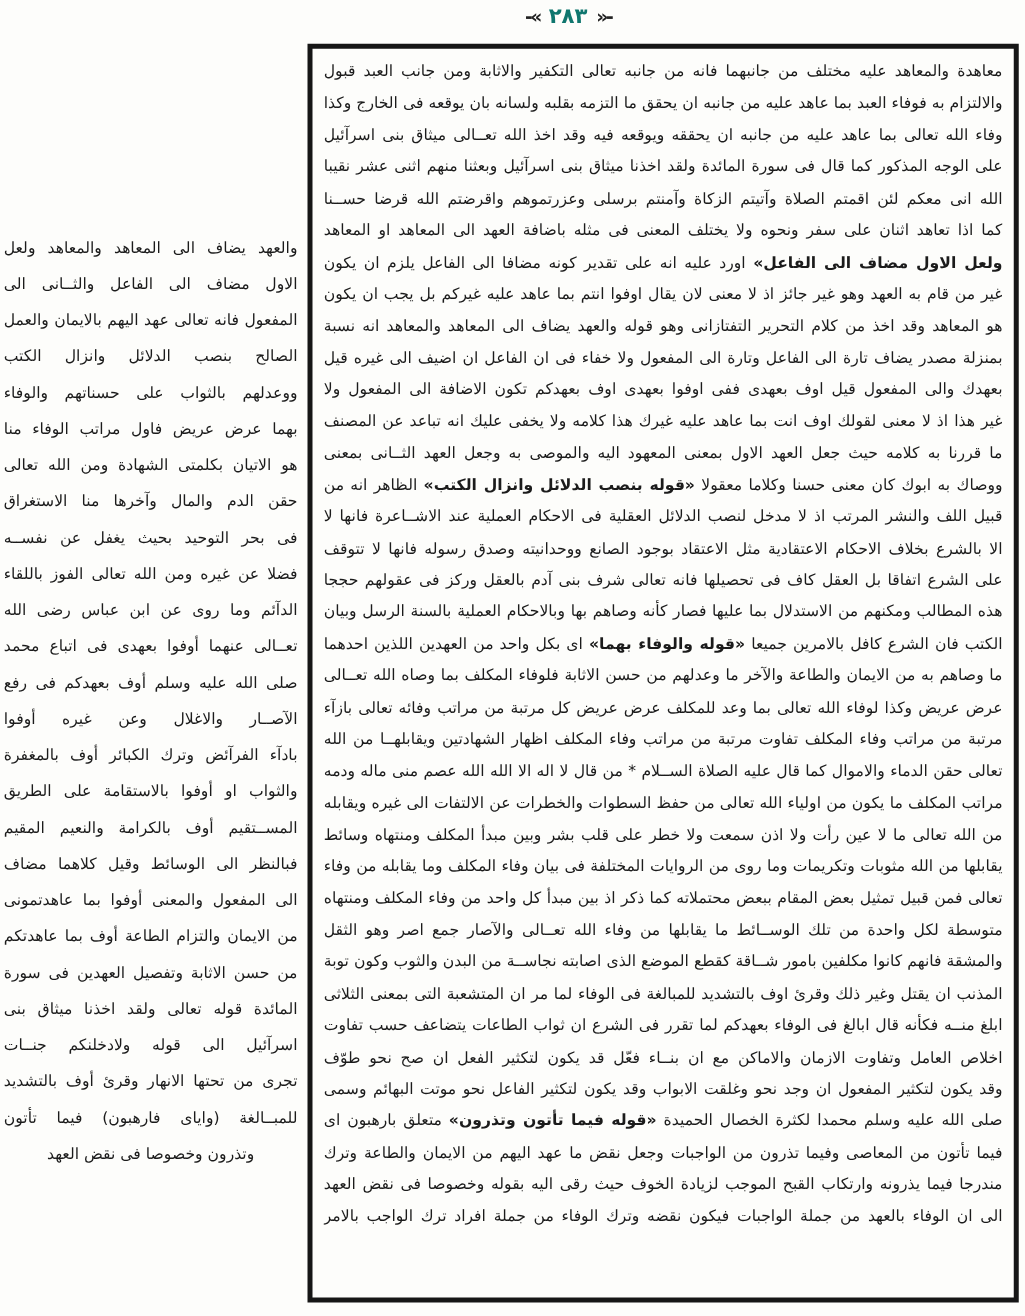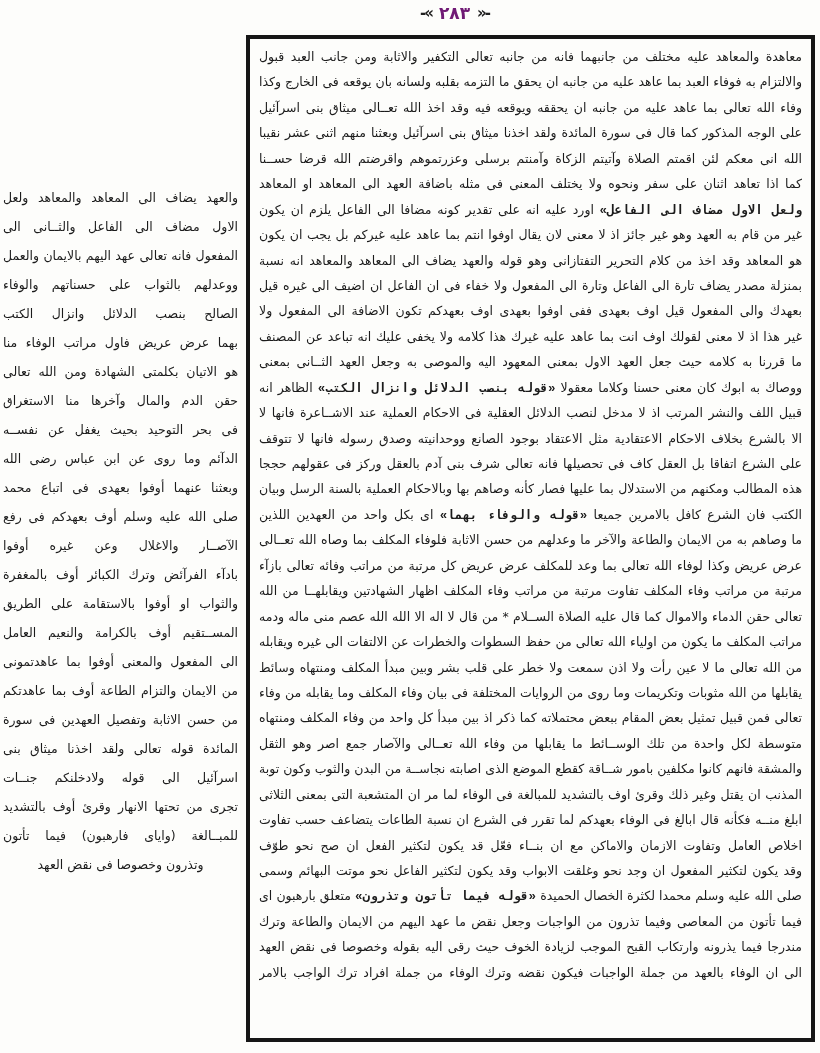--- a/index.html
+++ b/index.html
@@ -11,21 +11,21 @@
     color:#1b1b1b;
     overflow:hidden;
   }
   
   .pagenum-row {
     position:absolute; top:3px; left:372px; width:165px;
     display:flex; justify-content:center; align-items:center; gap:7px;
     font-weight:bold;
   }
   .orn { font-size:15px; letter-spacing:-2px; color:#222; }
-  .num { font-size:17px; color:#701a75; }
+  .num { font-size:17px; color:#0f766e; }
   
   .text-frame {
     position:absolute; top:35px; left:246px;
     width:569px; height:1007px;
     border:4px solid #161616;
     box-sizing:border-box;
     padding:5px 9px 0 9px;
     direction:rtl;
     background:#fdfdfb;
   }
@@ -40,50 +40,52 @@
     position:absolute; top:183px; left:3px; width:235px;
     direction:rtl;
   }
   .margin-note .tline {
     font-size:12.5px;
     line-height:29px; height:29px;
     overflow:hidden;
     text-align:justify; text-align-last:justify;
   }
   .margin-note .tline:last-child { text-align-last:center; }
-  .qmark { font-weight:bold;font-family:Liberation Mono, monospace; }
+  .qmark { font-weight:bold; }
 </style>
 </head>
 <body>
 
 <div class="page">
 
   <header class="pagenum-row">
     <span class="orn">-«</span>
     <span class="num">٢٨٣</span>
     <span class="orn">»-</span>
   </header>
 
   <aside class="margin-note">
       <div class="tline">والعهد يضاف الى المعاهد والمعاهد ولعل</div>
       <div class="tline">الاول مضاف الى الفاعل والثــانى الى</div>
       <div class="tline">المفعول فانه تعالى عهد اليهم بالايمان والعمل</div>
+      <div class="tline">الصالح بنصب الدلائل وانزال الكتب</div>
       <div class="tline">ووعدلهم بالثواب على حسناتهم والوفاء</div>
-      <div class="tline">الصالح بنصب الدلائل وانزال الكتب</div>
       <div class="tline">بهما عرض عريض فاول مراتب الوفاء منا</div>
       <div class="tline">هو الاتيان بكلمتى الشهادة ومن الله تعالى</div>
       <div class="tline">حقن الدم والمال وآخرها منا الاستغراق</div>
       <div class="tline">فى بحر التوحيد بحيث يغفل عن نفســه</div>
+      <div class="tline">فضلا عن غيره ومن الله تعالى الفوز باللقاء</div>
       <div class="tline">الدآئم وما روى عن ابن عباس رضى الله</div>
-      <div class="tline">وبعثنا عنهما أوفوا بعهدى فى اتباع محمد</div>
+      <div class="tline">تعــالى عنهما أوفوا بعهدى فى اتباع محمد</div>
       <div class="tline">صلى الله عليه وسلم أوف بعهدكم فى رفع</div>
       <div class="tline">الآصــار والاغلال وعن غيره أوفوا</div>
       <div class="tline">بادآء الفرآئض وترك الكبائر أوف بالمغفرة</div>
       <div class="tline">والثواب او أوفوا بالاستقامة على الطريق</div>
-      <div class="tline">المســتقيم أوف بالكرامة والنعيم العامل</div>
+      <div class="tline">المســتقيم أوف بالكرامة والنعيم المقيم</div>
+      <div class="tline">فبالنظر الى الوسائط وقيل كلاهما مضاف</div>
       <div class="tline">الى المفعول والمعنى أوفوا بما عاهدتمونى</div>
       <div class="tline">من الايمان والتزام الطاعة أوف بما عاهدتكم</div>
       <div class="tline">من حسن الاثابة وتفصيل العهدين فى سورة</div>
       <div class="tline">المائدة قوله تعالى ولقد اخذنا ميثاق بنى</div>
       <div class="tline">اسرآئيل الى قوله ولادخلنكم جنــات</div>
       <div class="tline">تجرى من تحتها الانهار وقرئ أوف بالتشديد</div>
       <div class="tline">للمبــالغة (واياى فارهبون) فيما تأتون</div>
       <div class="tline">وتذرون وخصوصا فى نقض العهد</div>
     </aside>
 
@@ -111,21 +113,21 @@
       <div class="tline">عرض عريض وكذا لوفاء الله تعالى بما وعد للمكلف عرض عريض كل مرتبة من مراتب وفائه تعالى بازآء</div>
       <div class="tline">مرتبة من مراتب وفاء المكلف تفاوت مرتبة من مراتب وفاء المكلف اظهار الشهادتين ويقابلهــا من الله</div>
       <div class="tline">تعالى حقن الدماء والاموال كما قال عليه الصلاة الســلام * من قال لا اله الا الله الله عصم منى ماله ودمه * وآخر</div>
       <div class="tline">مراتب المكلف ما يكون من اولياء الله تعالى من حفظ السطوات والخطرات عن الالتفات الى غيره ويقابله</div>
       <div class="tline">من الله تعالى ما لا عين رأت ولا اذن سمعت ولا خطر على قلب بشر وبين مبدأ المكلف ومنتهاه وسائط كثيرة</div>
       <div class="tline">يقابلها من الله مثوبات وتكريمات وما روى من الروايات المختلفة فى بيان وفاء المكلف وما يقابله من وفاء الله</div>
       <div class="tline">تعالى فمن قبيل تمثيل بعض المقام ببعض محتملاته كما ذكر اذ بين مبدأ كل واحد من وفاء المكلف ومنتهاه امور</div>
       <div class="tline">متوسطة لكل واحدة من تلك الوســائط ما يقابلها من وفاء الله تعــالى والآصار جمع اصر وهو الثقل</div>
       <div class="tline">والمشقة فانهم كانوا مكلفين بامور شــاقة كقطع الموضع الذى اصابته نجاســة من البدن والثوب وكون توبة</div>
       <div class="tline">المذنب ان يقتل وغير ذلك وقرئ اوف بالتشديد للمبالغة فى الوفاء لما مر ان المتشعبة التى بمعنى الثلاثى تكون</div>
-      <div class="tline">ابلغ منــه فكأنه قال ابالغ فى الوفاء بعهدكم لما تقرر فى الشرع ان نسبة الطاعات يتضاعف حسب تفاوت</div>
+      <div class="tline">ابلغ منــه فكأنه قال ابالغ فى الوفاء بعهدكم لما تقرر فى الشرع ان ثواب الطاعات يتضاعف حسب تفاوت</div>
       <div class="tline">اخلاص العامل وتفاوت الازمان والاماكن مع ان بنــاء فعّل قد يكون لتكثير الفعل ان صح نحو طوّف</div>
       <div class="tline">وقد يكون لتكثير المفعول ان وجد نحو وغلقت الابواب وقد يكون لتكثير الفاعل نحو موتت البهائم وسمى نبينا</div>
       <div class="tline">صلى الله عليه وسلم محمدا لكثرة الخصال الحميدة <b class="qmark">«قوله فيما تأتون وتذرون»</b> متعلق بارهبون اى ارهبونى</div>
       <div class="tline">فيما تأتون من المعاصى وفيما تذرون من الواجبات وجعل نقض ما عهد اليهم من الايمان والطاعة وترك الوفاء به</div>
       <div class="tline">مندرجا فيما يذرونه وارتكاب القبح الموجب لزيادة الخوف حيث رقى اليه بقوله وخصوصا فى نقض العهد نظرا</div>
       <div class="tline">الى ان الوفاء بالعهد من جملة الواجبات فيكون نقضه وترك الوفاء من جملة افراد ترك الواجب بالامر وبالعكس</div>
     </main>
 
 </div>
 

